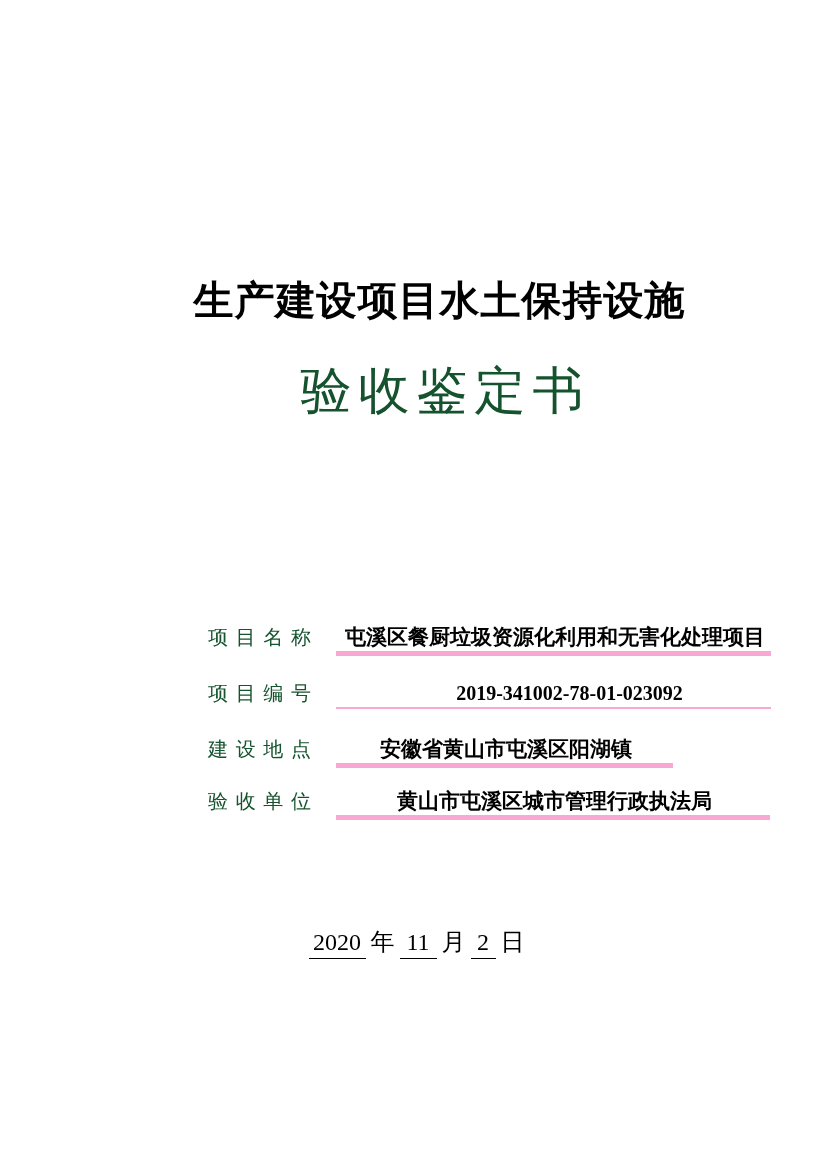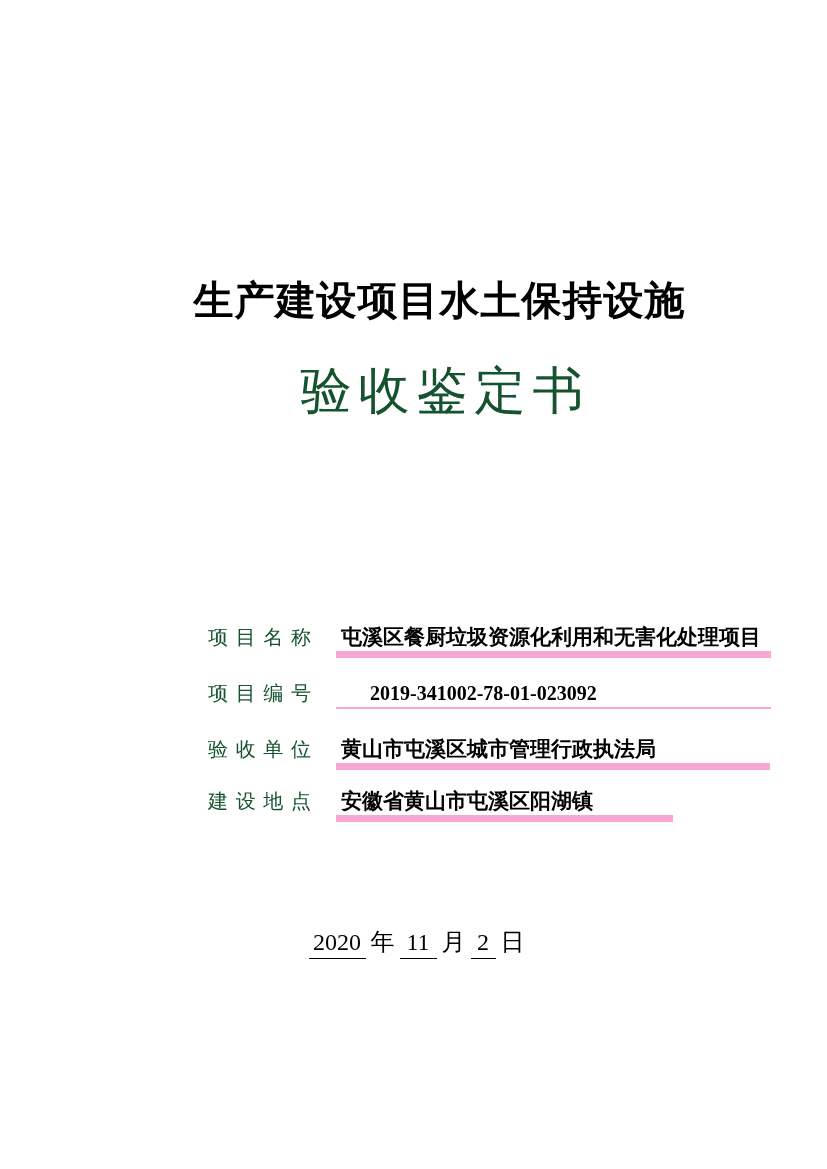--- a/index.html
+++ b/index.html
@@ -64,27 +64,28 @@
     font-size: 20px;
     line-height: 1.1;
     text-align: justify;
     text-align-last: justify;
     color: #14532d;
   }
   .field-value {
     display: block;
     flex: none;
     margin-left: 12px;
-    border-bottom: 7px solid #f9a8d4;
+    border-bottom: 5px solid #f9a8d4;
     padding: 0 2px 3px 5px;
     font-weight: bold;
     font-size: 21px;
     line-height: 1.05;
     white-space: nowrap;
     color: #000000;
+    text-align: center;
   }
   .w-name   { width: 435px; }
   .w-number { width: 435px; border-bottom-width: 2px; padding-left: 34px; font-size: 20px; }
   .w-place  { width: 337px; }
   .w-unit   { width: 434px; }
   
   .date-line {
     position: absolute;
     top: 889px;
     left: 0;
@@ -126,27 +127,27 @@
       <span class="field-label">项目名称</span>
       <span class="field-value w-name">屯溪区餐厨垃圾资源化利用和无害化处理项目</span>
     </div>
 
     <div class="field-row">
       <span class="field-label">项目编号</span>
       <span class="field-value w-number">2019-341002-78-01-023092</span>
     </div>
 
     <div class="field-row">
-      <span class="field-label">验收单位</span>
-      <span class="field-value w-unit">黄山市屯溪区城市管理行政执法局</span>
+      <span class="field-label">建设地点</span>
+      <span class="field-value w-place">安徽省黄山市屯溪区阳湖镇</span>
     </div>
 
     <div class="field-row">
-      <span class="field-label">建设地点</span>
-      <span class="field-value w-place">安徽省黄山市屯溪区阳湖镇</span>
+      <span class="field-label">验收单位</span>
+      <span class="field-value w-unit">黄山市屯溪区城市管理行政执法局</span>
     </div>
 
   </div>
 
   <div class="date-line">
     <span class="date-num w-year">2020</span><span class="date-unit">年</span><span class="date-num w-month">11</span><span class="date-unit">月</span><span class="date-num w-day">2</span><span class="date-unit">日</span>
   </div>
 
 </div>
 

